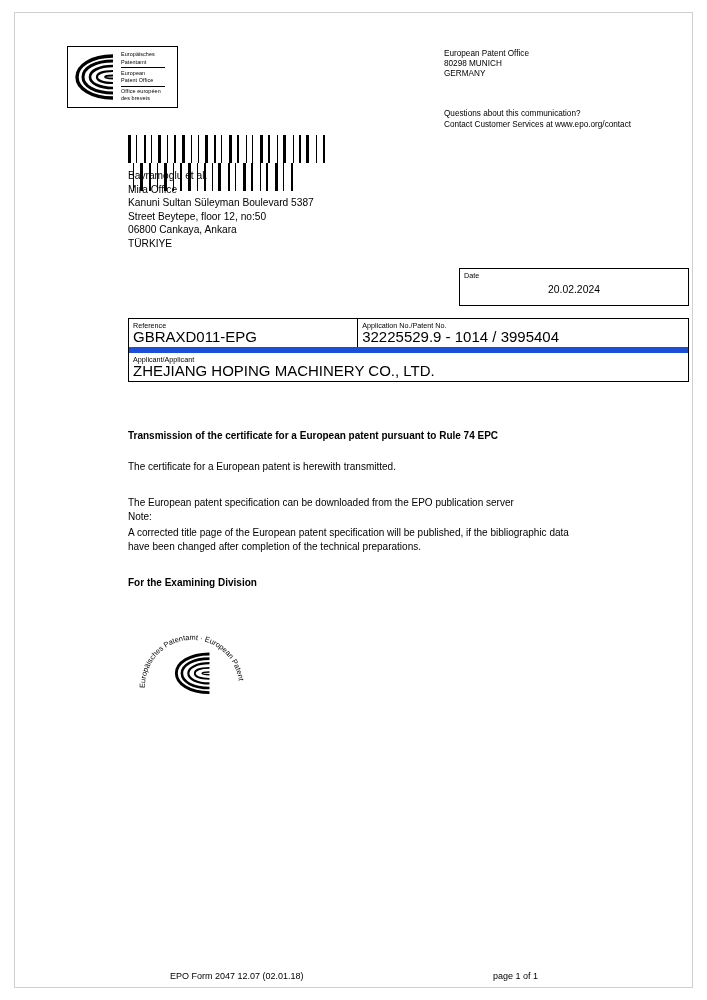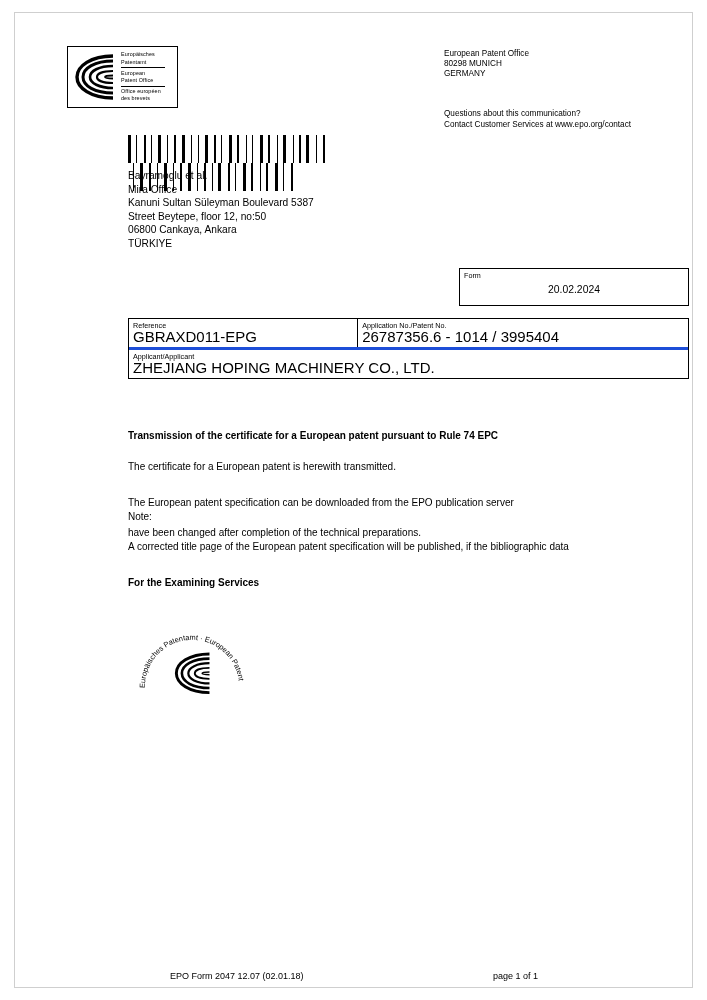--- a/index.html
+++ b/index.html
@@ -138,21 +138,21 @@
   .ref-table {
     position: absolute;
     left: 113px;
     top: 305px;
     width: 561px;
     border: 1px solid #000;
     box-sizing: border-box;
   }
   .ref-row {
     display: flex;
-    border-bottom: 3px solid #1d4ed8;
+    border-bottom: 6px solid #1d4ed8;
   }
   .ref-row:last-child { border-bottom: none; }
   .ref-cell {
     padding: 2px 4px 3px 4px;
     box-sizing: border-box;
     min-height: 28px;
   }
   .ref-cell.left {
     width: 230px;
     border-right: 1px solid #000;
@@ -317,53 +317,53 @@
     <div class="addressee">
       <div>Bayramoglu et al.</div>
       <div>Mira Office</div>
       <div>Kanuni Sultan Süleyman Boulevard 5387</div>
       <div>Street Beytepe, floor 12, no:50</div>
       <div>06800 Cankaya, Ankara</div>
       <div>TÜRKIYE</div>
     </div>
 
     <div class="date-box">
-      <div class="lbl">Form</div>
+      <div class="lbl">Date</div>
       <div class="val">20.02.2024</div>
     </div>
 
     <div class="ref-table">
       <div class="ref-row">
         <div class="ref-cell left">
           <div class="ref-lbl">Reference</div>
           <div class="ref-val">GBRAXD011-EPG</div>
         </div>
         <div class="ref-cell right">
           <div class="ref-lbl">Application No./Patent No.</div>
-          <div class="ref-val">26787356.6 - 1014 / 3995404</div>
+          <div class="ref-val">32225529.9 - 1014 / 3995404</div>
         </div>
       </div>
       <div class="ref-row">
         <div class="ref-cell full">
           <div class="ref-lbl">Applicant/Applicant</div>
           <div class="ref-val">ZHEJIANG HOPING MACHINERY CO., LTD.</div>
         </div>
       </div>
     </div>
 
     <div class="body-area">
       <p class="b-title">Transmission of the certificate for a European patent pursuant to Rule 74 EPC</p>
       <p class="gap-md">The certificate for a European patent is herewith transmitted.</p>
       <p>
         <span>The European patent specification can be downloaded from the EPO publication server</span>
       </p>
       <p class="note-head">Note:</p>
+      <p>A corrected title page of the European patent specification will be published, if the bibliographic data</p>
       <p>have been changed after completion of the technical preparations.</p>
-      <p>A corrected title page of the European patent specification will be published, if the bibliographic data</p>
-      <p class="for-div">For the Examining Services</p>
+      <p class="for-div">For the Examining Division</p>
     </div>
 
     <svg class="seal" viewBox="0 0 118 110">
       <defs>
         <path id="sealArc" d="M 12,74 A 47,47 0 1 1 106,66" fill="none"></path>
       </defs>
       <text font-size="7.4" font-family="Liberation Sans, sans-serif" fill="#000">
         <textPath href="#sealArc" startOffset="2%">Europäisches Patentamt · European Patent Office · Office européen des brevets</textPath>
       </text>
       <g fill="none" stroke="#000" transform="translate(36,37) scale(0.92)">

